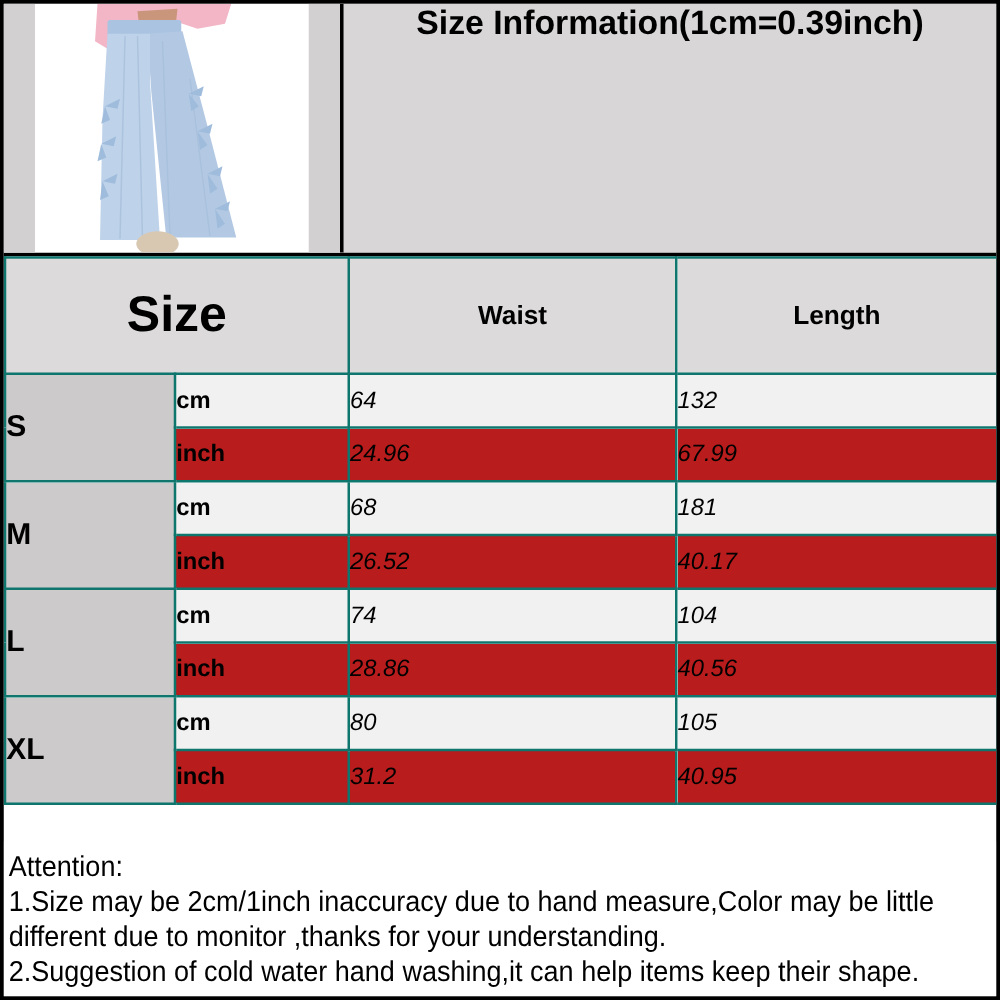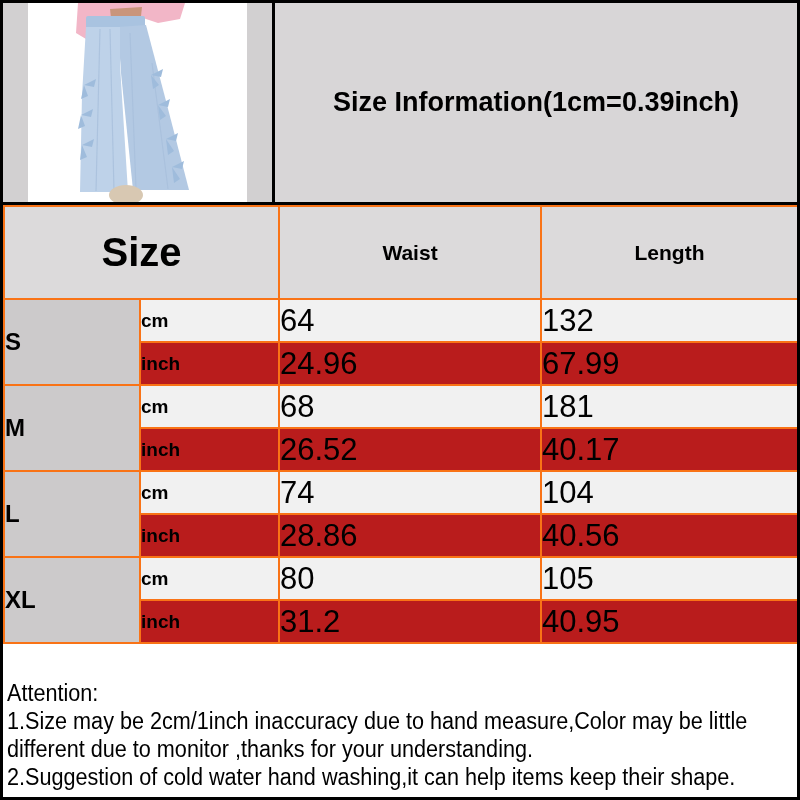--- a/index.html
+++ b/index.html
@@ -7,34 +7,34 @@
     width:800px;height:800px;box-sizing:border-box;border:3px solid #000;
     font-family:"Liberation Sans", sans-serif;color:#000;background:#fff;
     display:flex;flex-direction:column;overflow:hidden;
   }
   
   .top{display:flex;height:202px;flex:0 0 auto;border-bottom:3px solid #000;box-sizing:border-box;}
   .photo-cell{width:272px;flex:0 0 auto;box-sizing:border-box;border-right:3px solid #000;background:#fff;display:flex;}
   .side-strip{width:25px;flex:0 0 auto;background:#d2d0d1;}
   .photo-area{flex:1;position:relative;overflow:hidden;}
   .photo-area svg{display:block;width:100%;height:100%;}
-  .title-cell{flex:1;background:#d8d6d7;display:flex;align-items:center;justify-content:center;}
+  .title-cell{flex:1;background:#d8d6d7;display:flex;justify-content:center;}
   .title-cell .title{font-weight:bold;font-size:27px;letter-spacing:0;}
   
   table.size-table{width:100%;border-collapse:collapse;table-layout:fixed;flex:0 0 auto;}
-  .size-table th,.size-table td{border:2px solid #f97316;vertical-align:middle;padding:0;overflow:hidden;}
+  .size-table th,.size-table td{border:2px solid #0f766e;vertical-align:middle;padding:0;overflow:hidden;}
   .size-table thead th{height:91px;background:#dcdadb;}
   th.col-size{font-size:40px;font-weight:bold;}
   th.col-dim{font-size:21px;font-weight:bold;}
   .size-table tbody td{height:41px;}
   tr.row-cm td{background:#f1f1f1;}
   tr.row-inch td{background:#b91c1c;}
   .size-table td.size-label{background:#cccacb;font-weight:bold;font-size:24px;}
   .size-table td.unit{font-weight:bold;font-size:19px;}
-  .size-table td.val{font-size:31px;font-weight:normal;}
+  .size-table td.val{font-size:19px;font-weight:normal;font-style:italic;}
   
   .attention{flex:1;background:#fff;padding:6px 4px 0 4px;margin-top:29px;}
   .attention .line{font-size:23px;line-height:28px;white-space:nowrap;transform:scaleX(0.94);transform-origin:0 50%;}
 </style>
 </head>
 <body>
 
 <div class="page">
 
   <div class="top">

